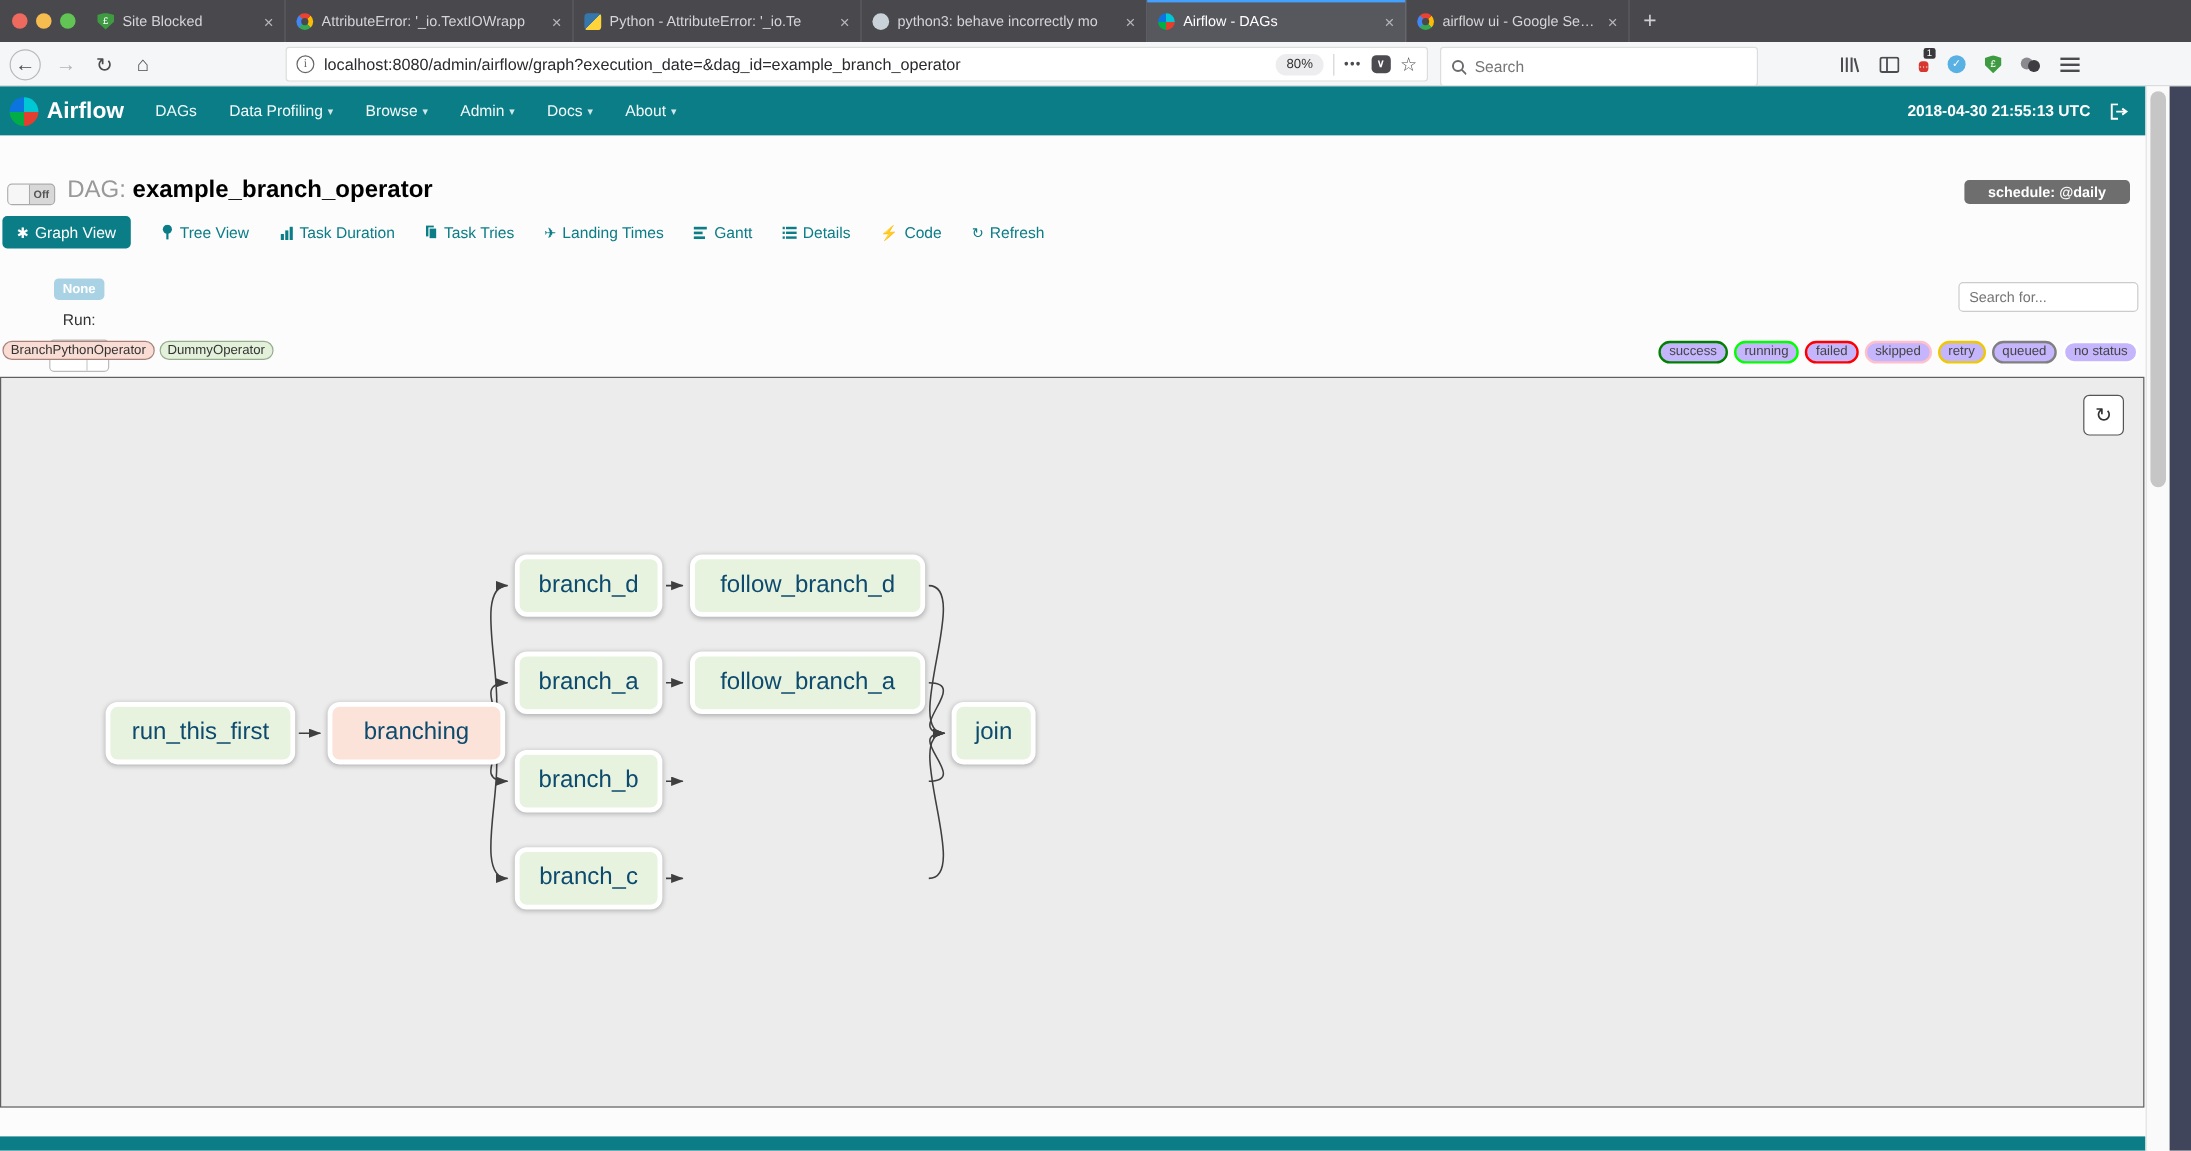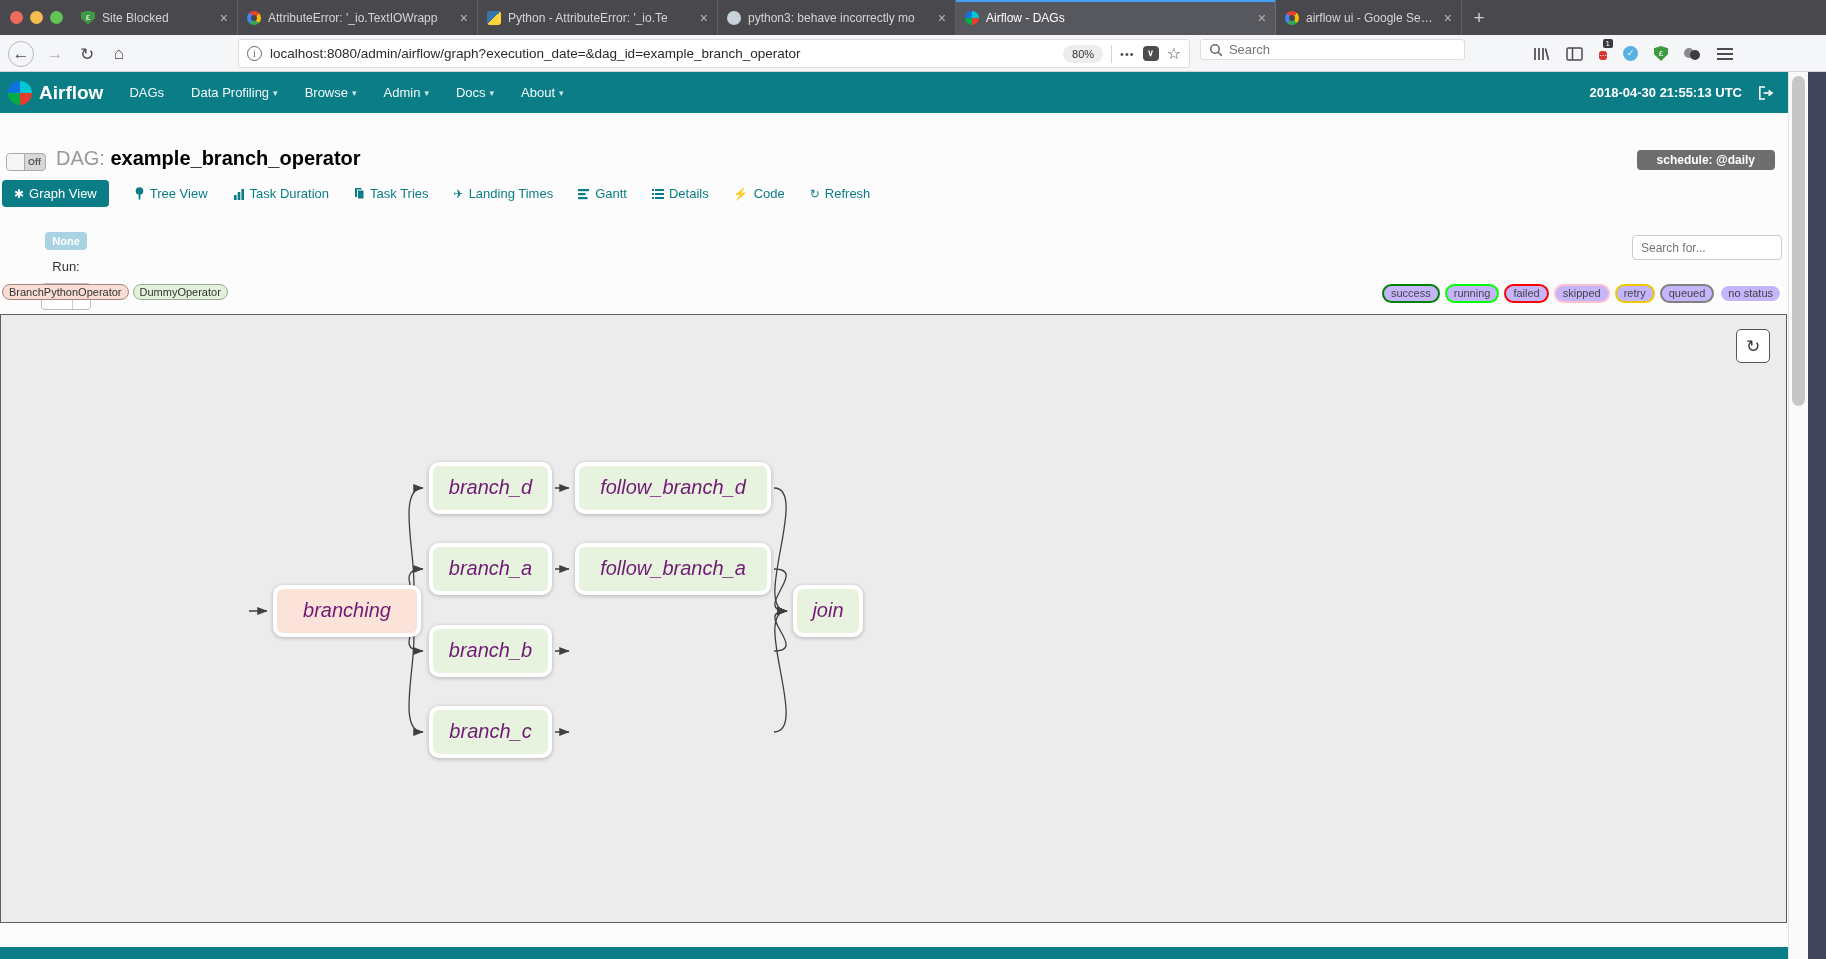--- a/index.html
+++ b/index.html
@@ -36,21 +36,21 @@
             border-radius:3px; display:flex; align-items:center; padding:0 8px; gap:8px; }
   .info-i { width:15px; height:15px; border:1px solid #66666b; border-radius:50%; color:#66666b;
             font-size:10px; line-height:13px; text-align:center; font-family:"Liberation Serif",serif; flex:0 0 15px; }
   .url-text { flex:1; font-size:13.5px; color:#2a2a2e; white-space:nowrap; overflow:hidden; }
   .zoom-pill { background:#ededf0; border-radius:11px; font-size:11px; color:#333; padding:3px 9px; }
   .ub-divider { width:1px; height:18px; background:#d4d4d6; }
   .dots { color:#4b4b50; font-size:11px; letter-spacing:1px; }
   .pocket { width:16px; height:15px; background:#4b4b50; border-radius:4px; color:#fff; font-size:9px;
             text-align:center; line-height:14px; font-weight:bold; }
   .star { color:#4b4b50; font-size:16px; }
-  .searchbar { position:absolute; left:1200px; top:4px; width:265px; height:21px; background:#fff;
+  .searchbar { position:absolute; left:1200px; top:4px; width:265px; height:33px; background:#fff;
                border:1px solid #ddd; border-radius:3px; display:flex; align-items:center; padding:0 8px; gap:7px; }
   .searchbar input, .pagesearch input { border:none; outline:none; font-size:13px; color:#333; width:100%; background:transparent; font-family:"Liberation Sans",sans-serif; }
   .ricons { position:absolute; left:1533px; top:0; height:37px; display:flex; align-items:center; gap:16px; }
   .ext { position:relative; display:inline-block; }
   .ext-red { width:15px; height:15px; border-radius:3px; background:#d7372f; color:#fff; font-size:8px; line-height:15px; text-align:center; }
   .ext-badge { position:absolute; top:-5px; right:-6px; background:#38383d; color:#fff; font-size:8px; padding:0 3px; border-radius:2px; }
   .ext-blue { width:15px; height:15px; border-radius:50%; background:#58b0e3; color:#fff; font-size:9px; line-height:15px; text-align:center; }
   .ext-shield { width:14px; height:15px; clip-path:polygon(50% 0,100% 15%,100% 55%,50% 100%,0 55%,0 15%);
                 background:#3e9b41; color:#fff; font-size:8px; line-height:15px; text-align:center; }
   .ext-orbs { width:17px; height:15px; }
@@ -100,21 +100,21 @@
                 border-radius:4px; background:#fff; padding:0 8px; display:flex; align-items:center; }
   .pagesearch input { font-size:12px; }
 
   .oplegend { position:absolute; left:2px; top:284px; display:flex; gap:4px; }
   .op-pill { font-size:11px; color:#333; border:1px solid #999; border-radius:8px; padding:1px 6px; }
   .stlegend { position:absolute; right:44px; top:284px; display:flex; gap:5px; align-items:center; }
   .st-pill { font-size:11px; color:#444; background:#c4b5fd; border:2px solid #ccc; border-radius:10px; padding:0 7px; line-height:15px; }
 
   .panel { position:absolute; left:0; top:314px; width:1787px; height:609px; background:#ececec; border:1px solid #5f5f5f; }
   .node { position:absolute; height:52px; line-height:43px; border:4px solid #fff; border-radius:10px;
-          text-align:center; font-size:20px; color:#701a75; box-shadow:0 1px 4px rgba(0,0,0,.25); white-space:nowrap;font-style:italic; }
+          text-align:center; font-size:20px; color:#0c4a6e; box-shadow:0 1px 4px rgba(0,0,0,.25); white-space:nowrap; }
   .panel-refresh { position:absolute; right:16px; top:14px; width:34px; height:34px; background:#fff;
                    border:1px solid #555; border-radius:5px; display:flex; align-items:center; justify-content:center;
                    font-size:17px; color:#333; }
   .edges { position:absolute; left:0; top:0; }
 
   .footer-bar { position:absolute; left:0; top:947px; width:1788px; height:12px; background:#0b7d87; }
 
   
   .scroll-track { position:absolute; left:1788px; top:72px; width:20px; height:887px; background:#fafafa; border-left:1px solid #e3e3e3; }
   .scroll-thumb { position:absolute; left:3px; top:4px; width:13px; height:330px; background:#c6c6c6; border-radius:7px; }
@@ -141,21 +141,21 @@
     <div class="tab" style="width:240px">
       <span class="fav fav-python"></span>
       <span class="tab-title">Python - AttributeError: '_io.Te</span>
       <span class="close-x">×</span>
     </div>
     <div class="tab" style="width:238px">
       <span class="fav fav-github"></span>
       <span class="tab-title">python3: behave incorrectly mo</span>
       <span class="close-x">×</span>
     </div>
-    <div class="tab active" style="width:320px">
+    <div class="tab active" style="width:216px">
       <span class="fav fav-airflow"></span>
       <span class="tab-title">Airflow - DAGs</span>
       <span class="close-x">×</span>
     </div>
     <div class="tab" style="width:186px">
       <span class="fav fav-google"></span>
       <span class="tab-title">airflow ui - Google Search</span>
       <span class="close-x">×</span>
     </div>
     <div class="newtab">+</div>
@@ -368,20 +368,21 @@
       <path d="M554,173 C590,173 532,173 568,173" fill="none" stroke="#3f3f3f" stroke-width="1.3" marker-end="url(#arrow)"></path>
       <path d="M554,254 C590,254 532,254 568,254" fill="none" stroke="#3f3f3f" stroke-width="1.3" marker-end="url(#arrow)"></path>
       <path d="M554,336 C590,336 532,336 568,336" fill="none" stroke="#3f3f3f" stroke-width="1.3" marker-end="url(#arrow)"></path>
       <path d="M554,417 C590,417 532,417 568,417" fill="none" stroke="#3f3f3f" stroke-width="1.3" marker-end="url(#arrow)"></path>
       <path d="M773,173 C809,173 750,296 786,296" fill="none" stroke="#3f3f3f" stroke-width="1.3" marker-end="url(#arrow)"></path>
       <path d="M773,254 C809,254 750,296 786,296" fill="none" stroke="#3f3f3f" stroke-width="1.3" marker-end="url(#arrow)"></path>
       <path d="M773,336 C809,336 750,296 786,296" fill="none" stroke="#3f3f3f" stroke-width="1.3" marker-end="url(#arrow)"></path>
       <path d="M773,417 C809,417 750,296 786,296" fill="none" stroke="#3f3f3f" stroke-width="1.3" marker-end="url(#arrow)"></path>
     </svg>
   <div class="panel-refresh">↻</div>
+<div class="node" style="left: 87px; top: 270px; width: 158px; background: rgb(231, 243, 223);">run_this_first</div>
     <div class="node" style="left: 272px; top: 270px; width: 148px; background: rgb(251, 227, 218);">branching</div>
     <div class="node" style="left: 428px; top: 147px; width: 123px; background: rgb(231, 243, 223);">branch_d</div>
     <div class="node" style="left: 574px; top: 147px; width: 196px; background: rgb(231, 243, 223);">follow_branch_d</div>
     <div class="node" style="left: 428px; top: 228px; width: 123px; background: rgb(231, 243, 223);">branch_a</div>
     <div class="node" style="left: 574px; top: 228px; width: 196px; background: rgb(231, 243, 223);">follow_branch_a</div>
     <div class="node" style="left: 428px; top: 310px; width: 123px; background: rgb(231, 243, 223);">branch_b</div>
     <div class="node" style="left: 428px; top: 391px; width: 123px; background: rgb(231, 243, 223);">branch_c</div>
     <div class="node" style="left: 792px; top: 270px; width: 70px; background: rgb(231, 243, 223);">join</div>
   </div>
 

